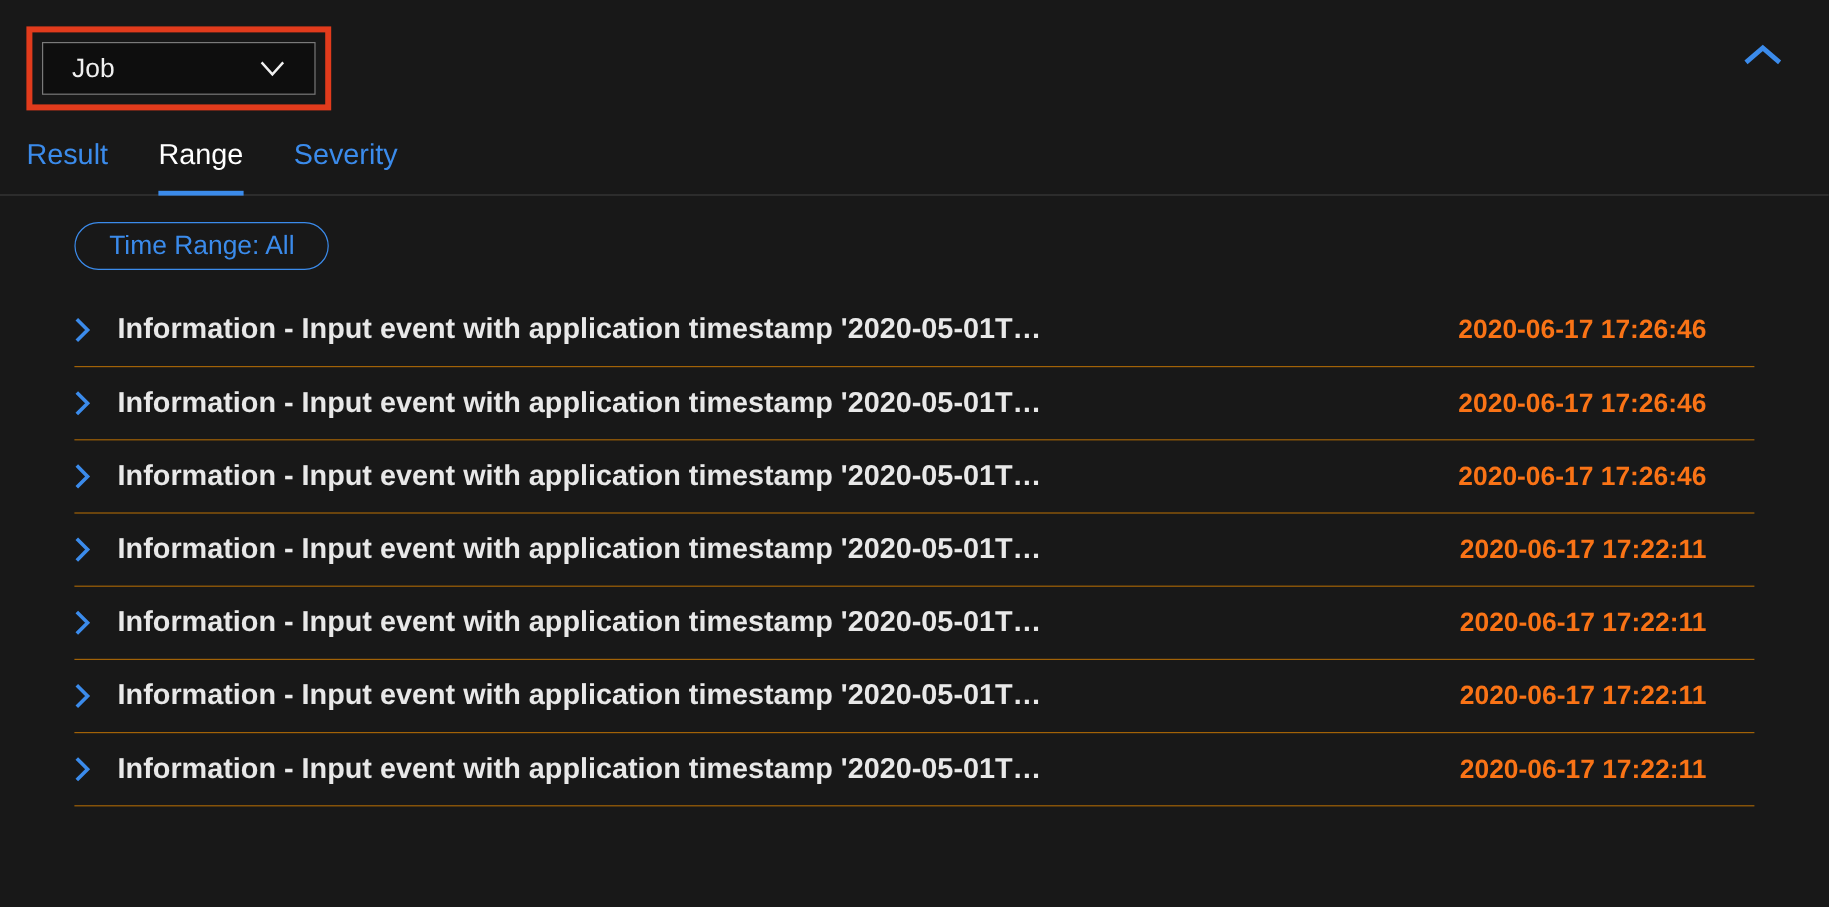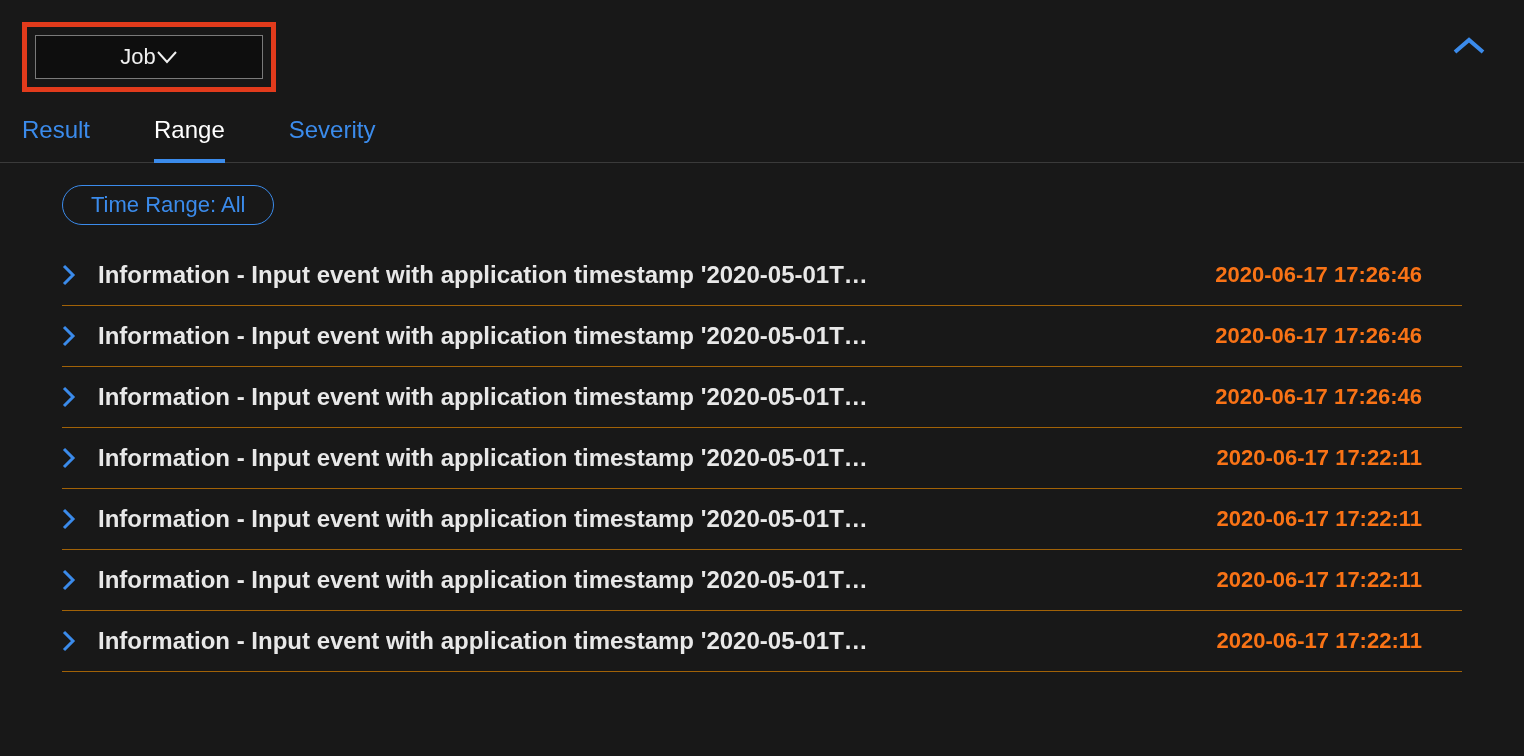--- a/index.html
+++ b/index.html
@@ -22,35 +22,35 @@
       padding: 8px;
       display: inline-block;
     }
     .dropdown {
       border: 1px solid #7a7a7a;
       background: #0e0e0e;
       width: 228px;
       height: 44px;
       display: flex;
       align-items: center;
-      justify-content: center;
-      padding: 0 12px;
+      justify-content: space-between;
+      padding: 0 24px;
       cursor: pointer;
       font-size: 22px;
       color: #f0f0f0;
     }
     .dropdown svg { stroke: #f0f0f0; }
     .collapse-btn {
       padding: 14px 16px;
       cursor: pointer;
     }
     .collapse-btn svg { stroke: #3b8beb; }
     .tabs {
       display: flex;
-      gap: 64px;
+      gap: 42px;
       padding: 24px 22px 0 22px;
       border-bottom: 1px solid #3a3a3a;
     }
     .tab {
       font-size: 24px;
       color: #3b8beb;
       padding-bottom: 18px;
       cursor: pointer;
     }
     .tab.active {

